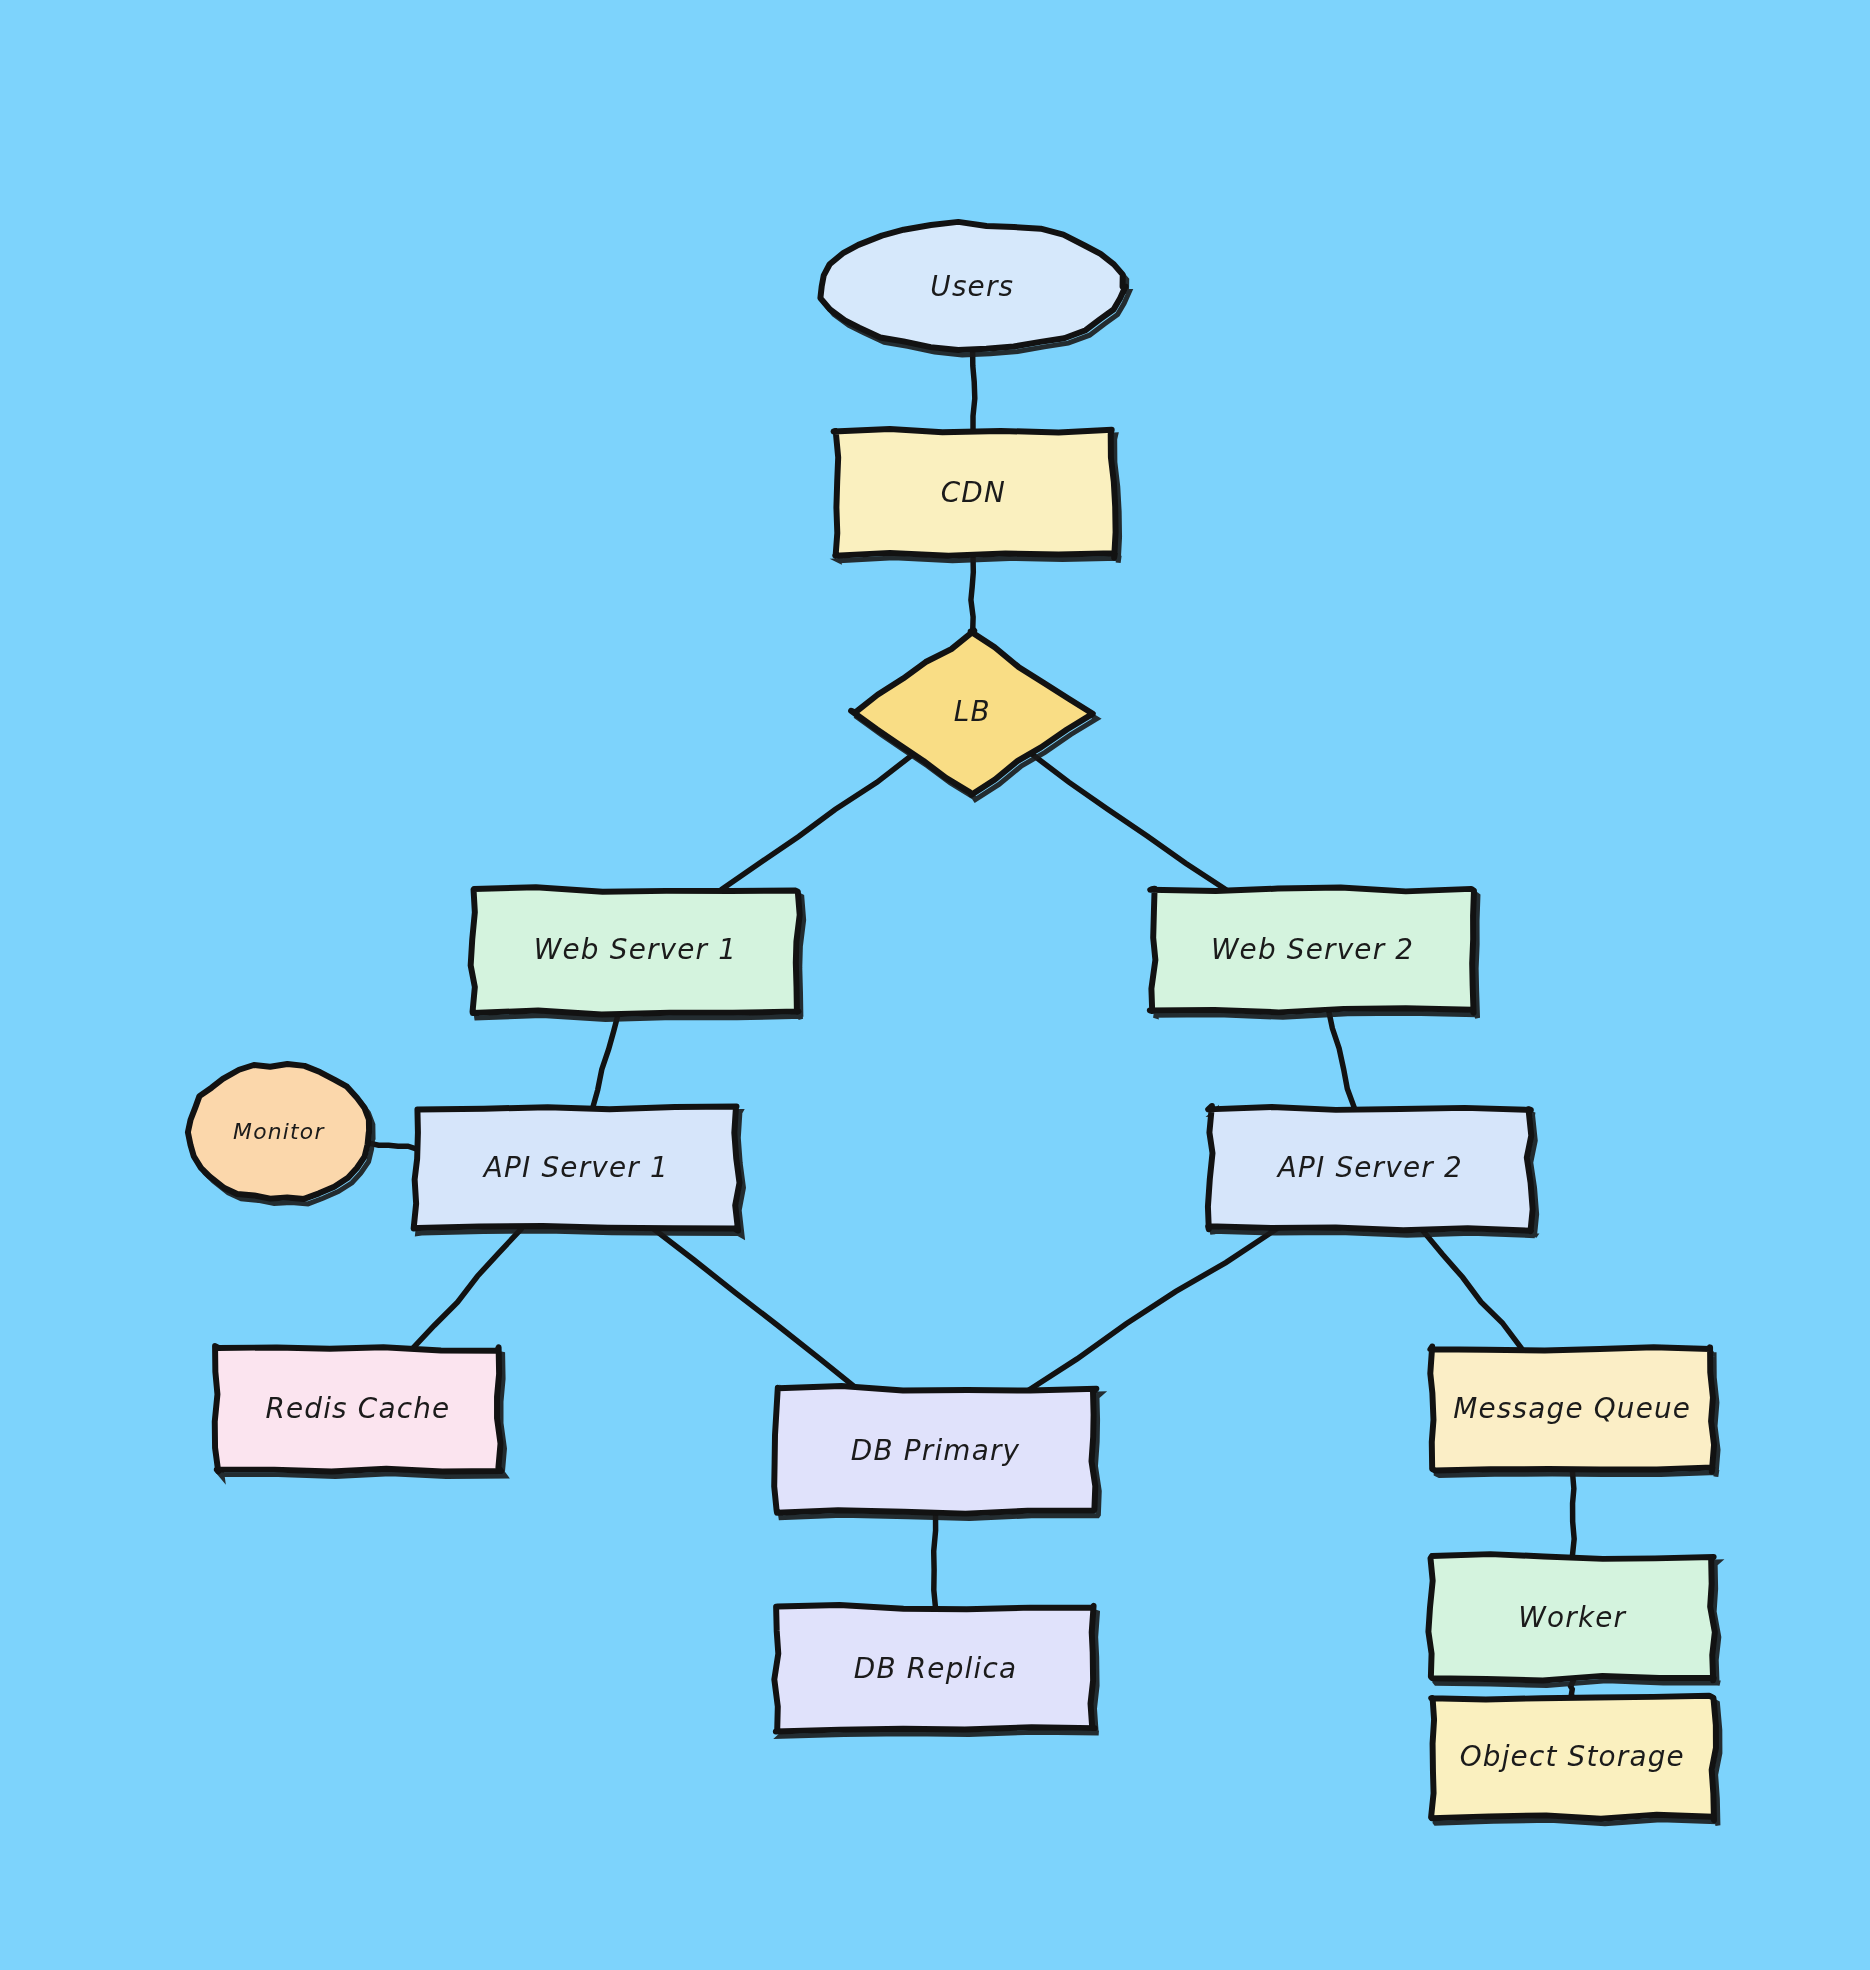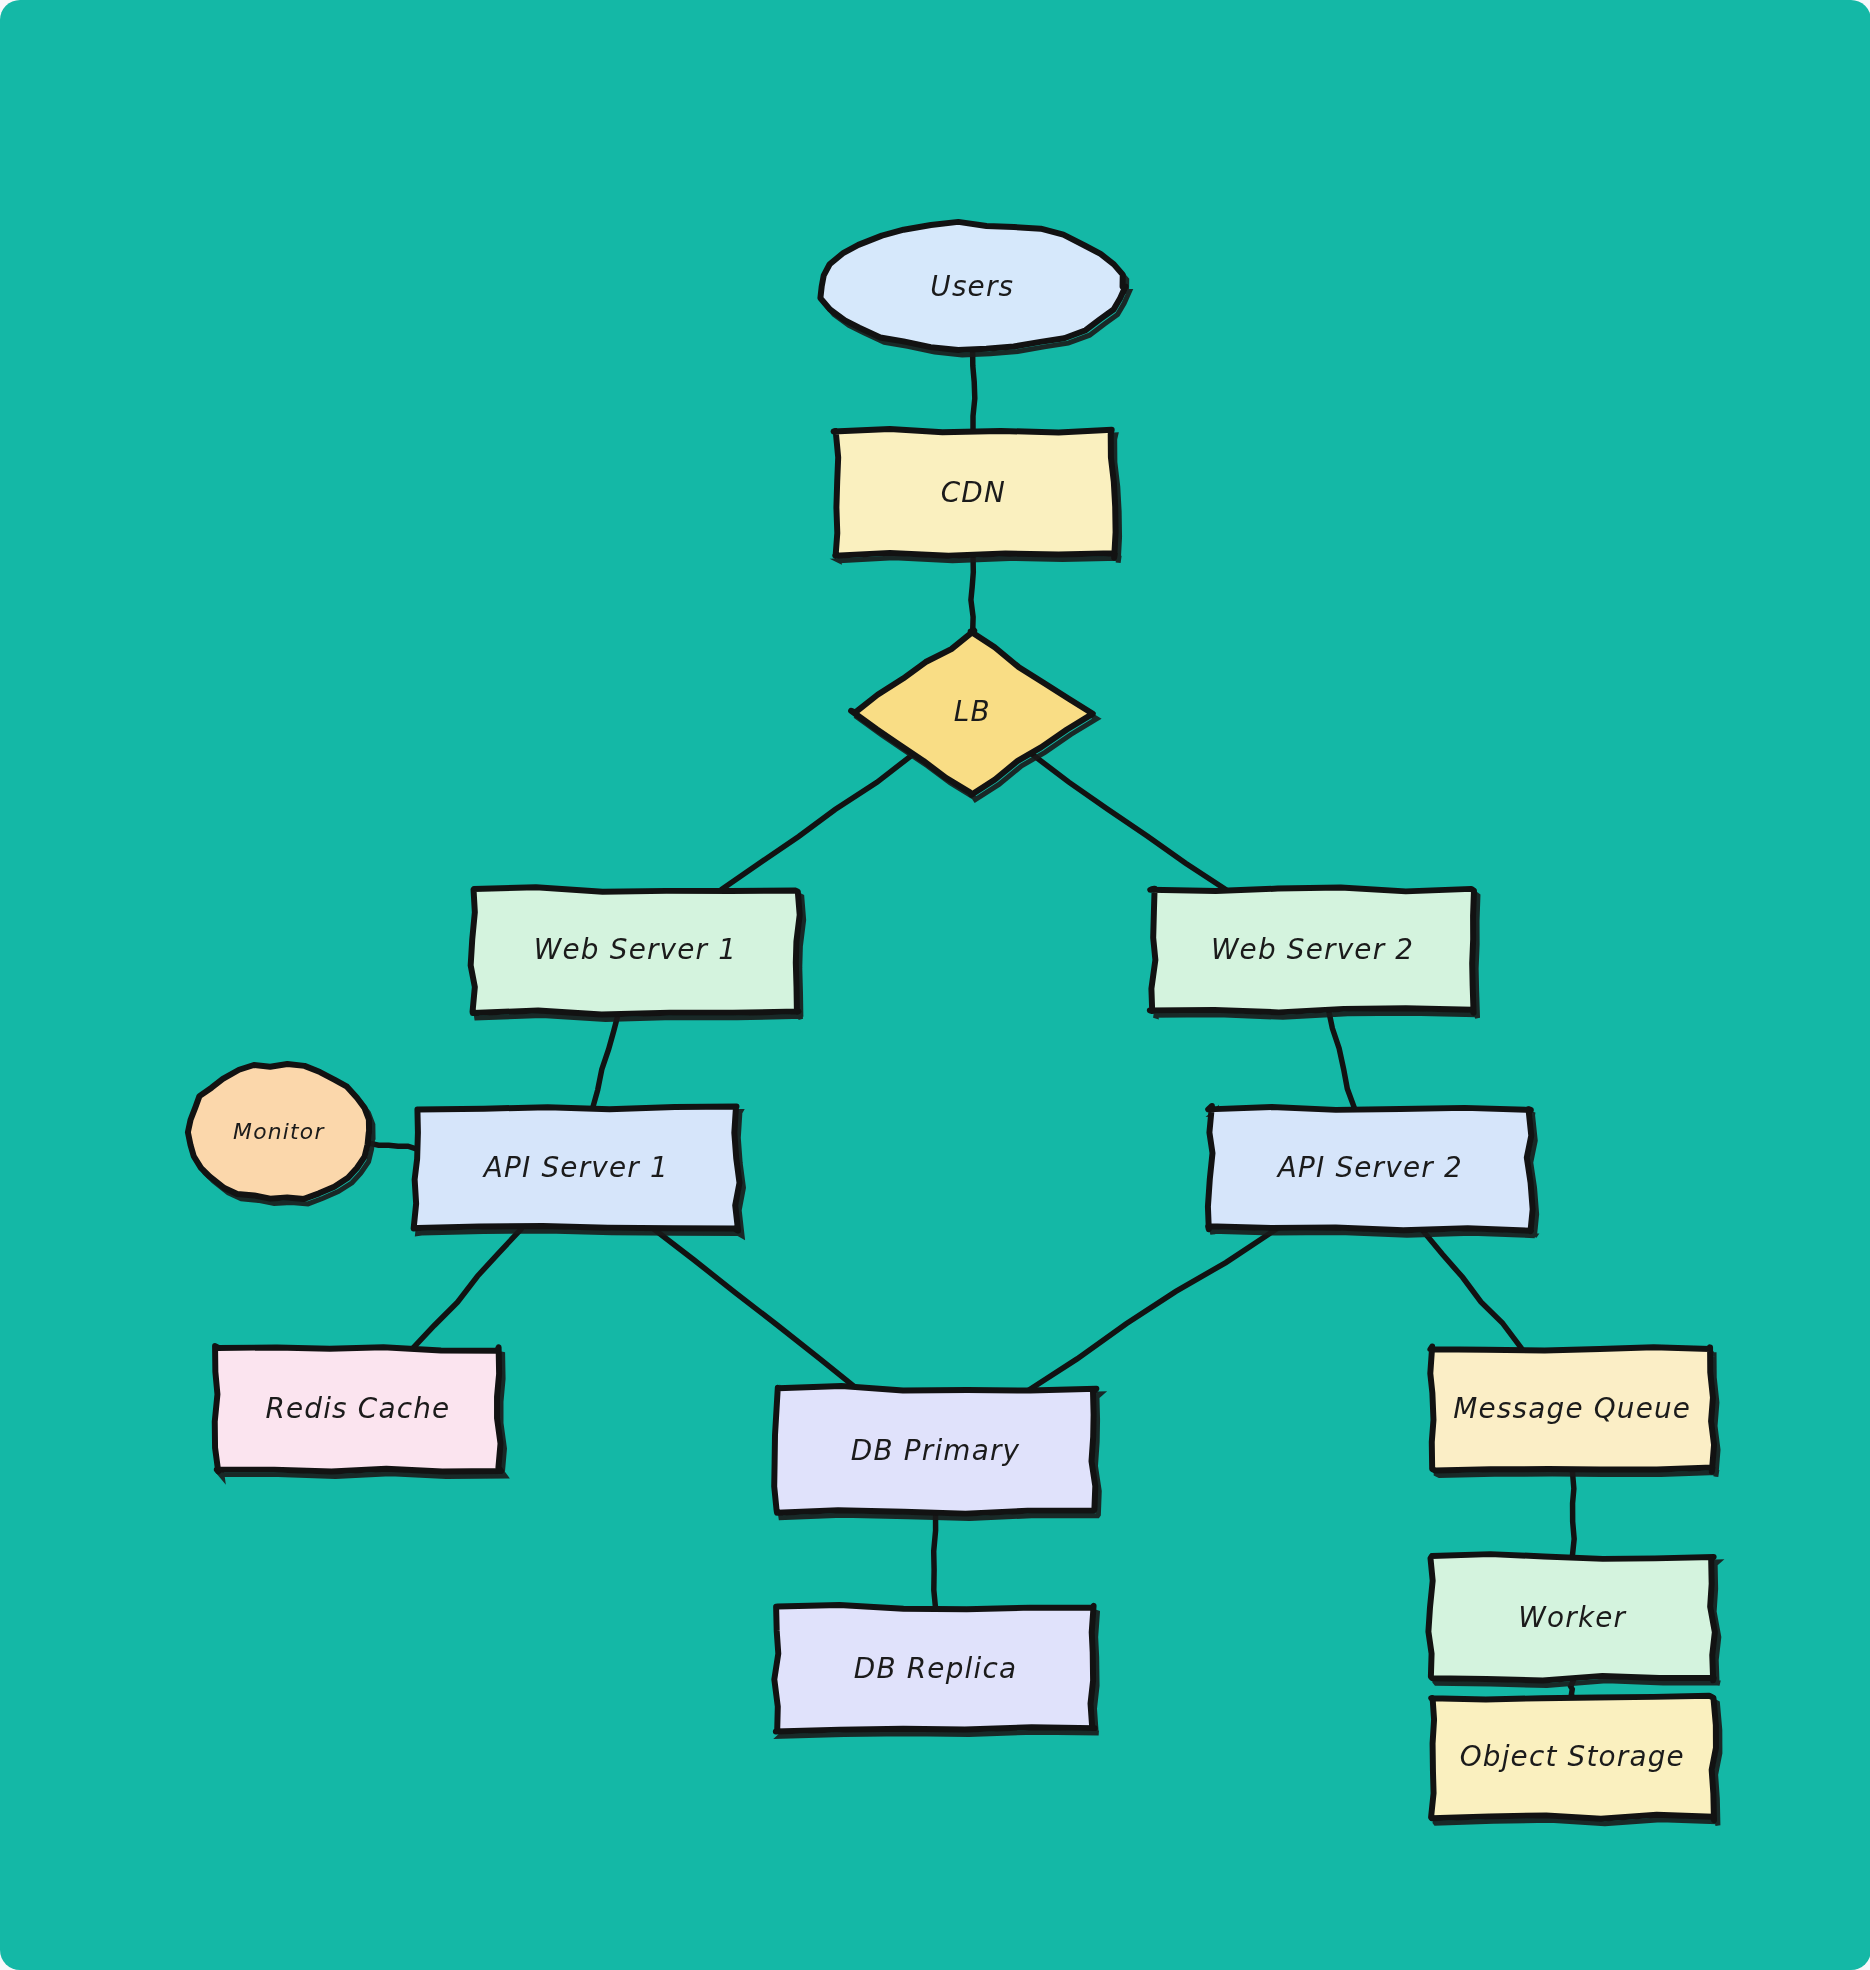--- a/index.html
+++ b/index.html
@@ -11,22 +11,21 @@
   body {
     width: 1871px;
     height: 1970px;
     overflow: hidden;
     font-family: "DejaVu Sans", sans-serif;
   }
   #diagram-root {
     position: relative;
     width: 1871px;
     height: 1970px;
-    background: #14b8a6;
-    border-radius: 20px;
+    background: #7dd3fc;
   }
   svg#diagram-svg {
     position: absolute;
     top: 0; left: 0;
     width: 1871px;
     height: 1970px;
     display: block;
   }
   .node-shape {
     stroke: #121212;

